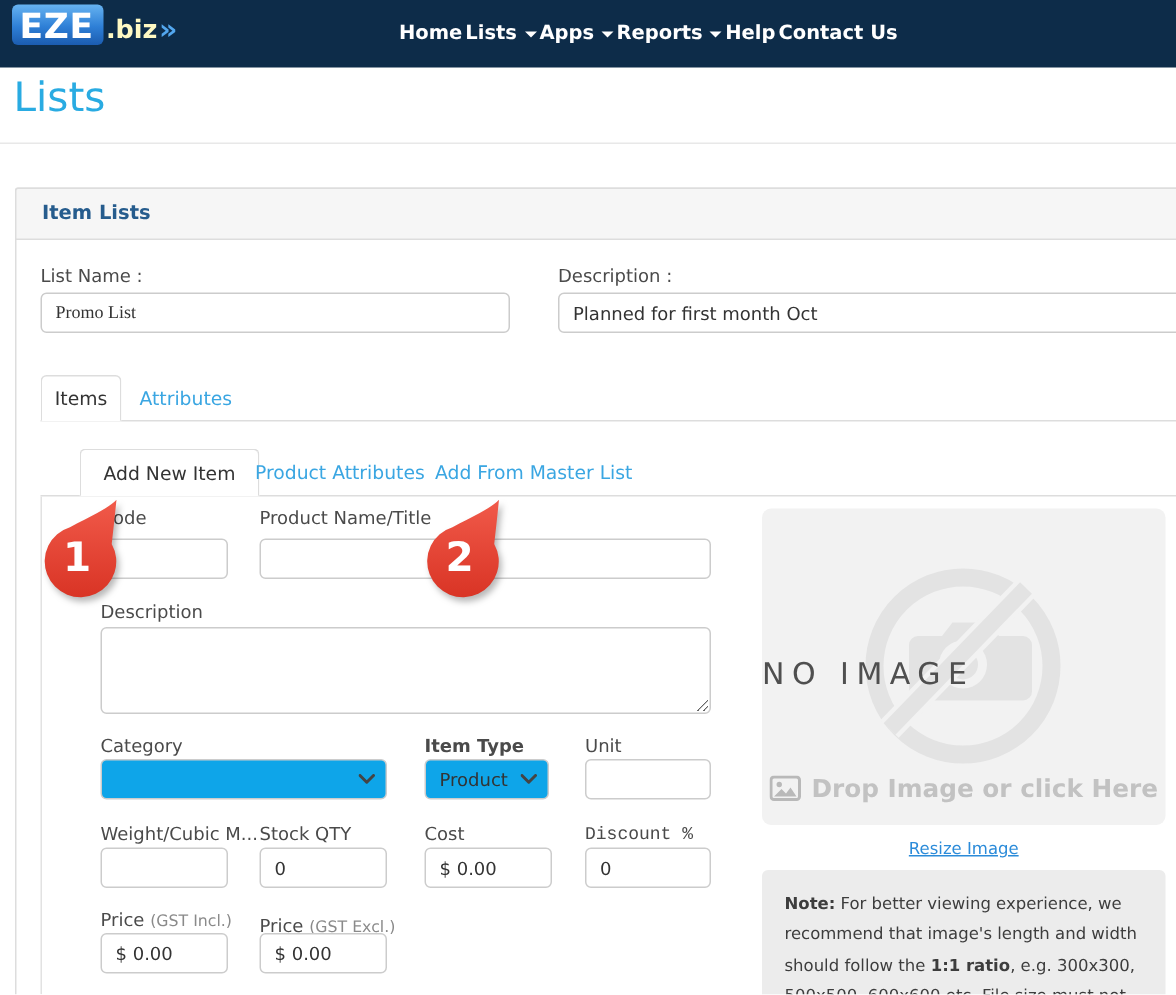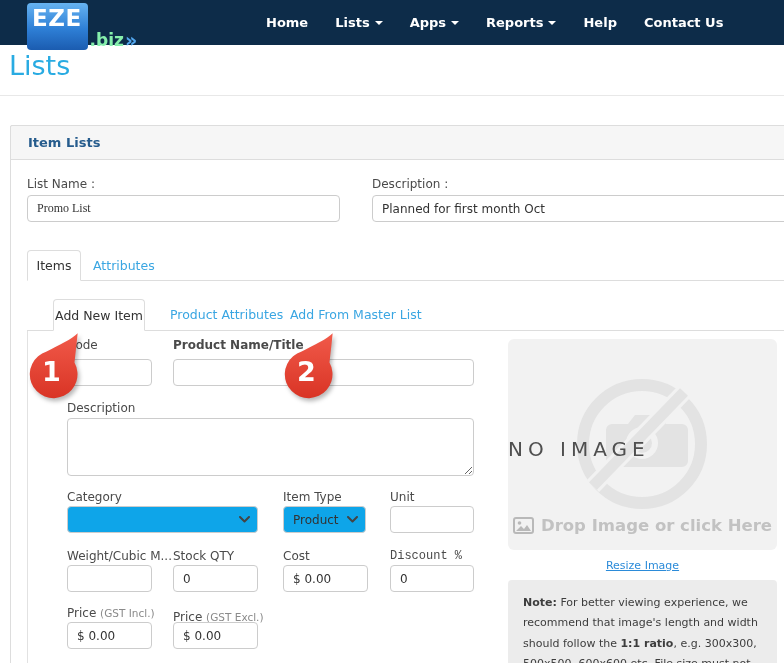--- a/index.html
+++ b/index.html
@@ -6,26 +6,26 @@
   html,body { width:784px; height:663px; overflow:hidden; background:#fff; }
   .viewport { position:relative; width:784px; height:663px; overflow:hidden;
               font-family:"DejaVu Sans", sans-serif; background:#fff; }
 
   
   .navbar { position:absolute; left:0; top:0; width:784px; height:45px;
             background:#0d2c49; display:flex; align-items:center; }
   .brand { position:absolute; left:8px; top:3px; display:flex; align-items:flex-end; cursor:pointer; }
   .brand-box { background:linear-gradient(180deg,#66b3f1 0%, #2e7fd6 55%, #1b5cb0 100%);
                color:#fff; font-weight:800; font-size:23px; line-height:1;
-               padding:4px 6px 20px 5px; border-radius:4px; letter-spacing:.5px;margin-left:19px; }
-  .brand-tld { color:#86efac; font-size:17px; font-weight:600; margin-left:2px; line-height:1.1; }
+               padding:4px 6px 0 5px; border-radius:4px; letter-spacing:.5px; }
+  .brand-tld { color:#fef9c3; font-size:17px; font-weight:600; margin-left:2px; line-height:1.1; }
   .brand-arrows { color:#53a7ee; font-size:19px; font-weight:700; margin-left:1px;
                   letter-spacing:-3px; line-height:1; }
   .nav-items { position:absolute; left:266px; top:0; height:45px; display:flex;
-               align-items:center; gap:27px; }
+               align-items:center; gap:2px; }
   .nav-link { color:#fff; font-size:13px; font-weight:bold; text-decoration:none;
               display:flex; align-items:center; cursor:pointer; white-space:nowrap; }
   .caret { display:inline-block; width:0; height:0; margin-left:5px;
            border-left:4px solid transparent; border-right:4px solid transparent;
            border-top:4px solid #fff; }
 
   
   .page-title { position:absolute; left:9px; top:50px; font-size:27px; font-weight:400;
                 color:#29abe2; }
   .title-divider { position:absolute; left:0; top:95px; width:784px; border-top:1px solid #e8e8e8; }
@@ -120,42 +120,42 @@
   <input class="inp" style="left: 27px; top: 195px; width: 313px; font-family: Liberation Serif, serif;" value="Promo List">
   <label class="lbl" style="left:372px; top:177px;">Description :</label>
   <input class="inp" style="left: 372px; top: 195px; width: 660px;" value="Planned for first month Oct">
 
   <div class="tab-line" style="left:27px; top:280px; width:1040px;"></div>
   <div class="tab-active" style="left:27px; top:250px; width:54px; height:31px;">Items</div>
   <a class="tab-link" style="left:93px; top:258px;">Attributes</a>
 
   <div class="tab-line" style="left:27px; top:330px; width:1040px;"></div>
   <div class="inner-left-border"></div>
-  <div class="tab-active" style="left:53px; top:299px; width:92px; height:32px;">Add New Item</div>
+  <div class="tab-active" style="left:53px; top:299px; width:120px; height:32px;">Add New Item</div>
   <a class="tab-link" style="left:170px; top:307px;">Product Attributes</a>
   <a class="tab-link" style="left:290px; top:307px;">Add From Master List</a>
 
   <label class="lbl" style="left:67px; top:338px;">Code</label>
   <input class="inp" style="left: 67px; top: 359px; width: 85px;" value="">
 
-  <label class="lbl" style="left:173px; top:338px;font-weight:bold;">Product Name/Title</label>
+  <label class="lbl" style="left:173px; top:338px;">Product Name/Title</label>
   <input class="inp" style="left: 173px; top: 359px; width: 301px;" value="">
 
   <label class="lbl" style="left:67px; top:401px;">Description</label>
   <textarea class="ta" style="left: 67px; top: 418px; width: 407px; height: 58px;"></textarea>
 
   <label class="lbl" style="left:67px; top:490px;">Category</label>
   <div class="sel" style="left:67px; top:506px; width:191px;">
     <span></span>
     <svg width="11" height="7" viewBox="0 0 11 7">
       <polyline points="1,1 5.5,5.5 10,1" fill="none" stroke="#444" stroke-width="2" stroke-linecap="round" stroke-linejoin="round"></polyline>
     </svg>
   </div>
 
-  <label class="lbl" style="left:283px; top:490px;">Item Type</label>
+  <label class="lbl" style="left:283px; top:490px;font-weight:bold;">Item Type</label>
   <div class="sel" style="left:283px; top:506px; width:83px;">
     <span>Product</span>
     <svg width="11" height="7" viewBox="0 0 11 7">
       <polyline points="1,1 5.5,5.5 10,1" fill="none" stroke="#444" stroke-width="2" stroke-linecap="round" stroke-linejoin="round"></polyline>
     </svg>
   </div>
 
   <label class="lbl" style="left:390px; top:490px;">Unit</label>
   <input class="inp" style="left: 390px; top: 506px; width: 84px;" value="">
 

